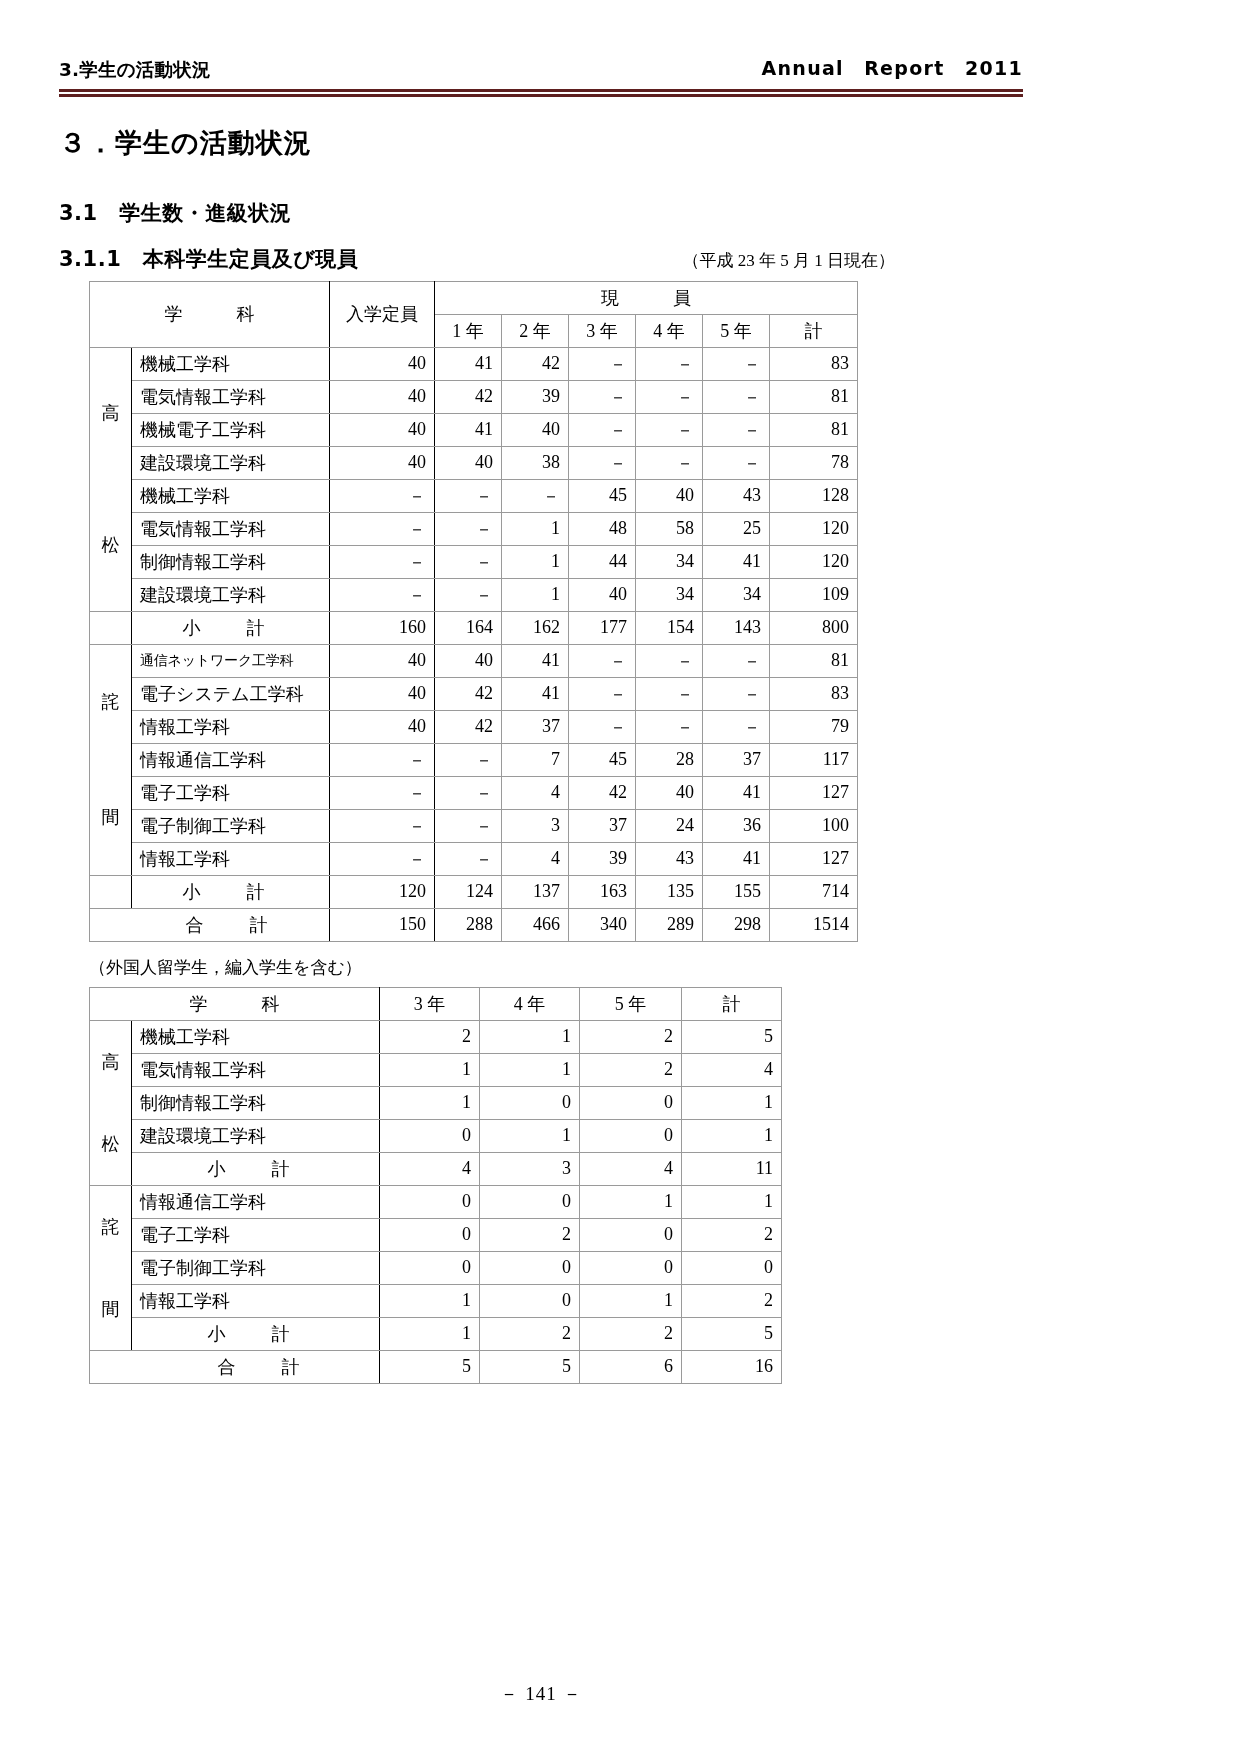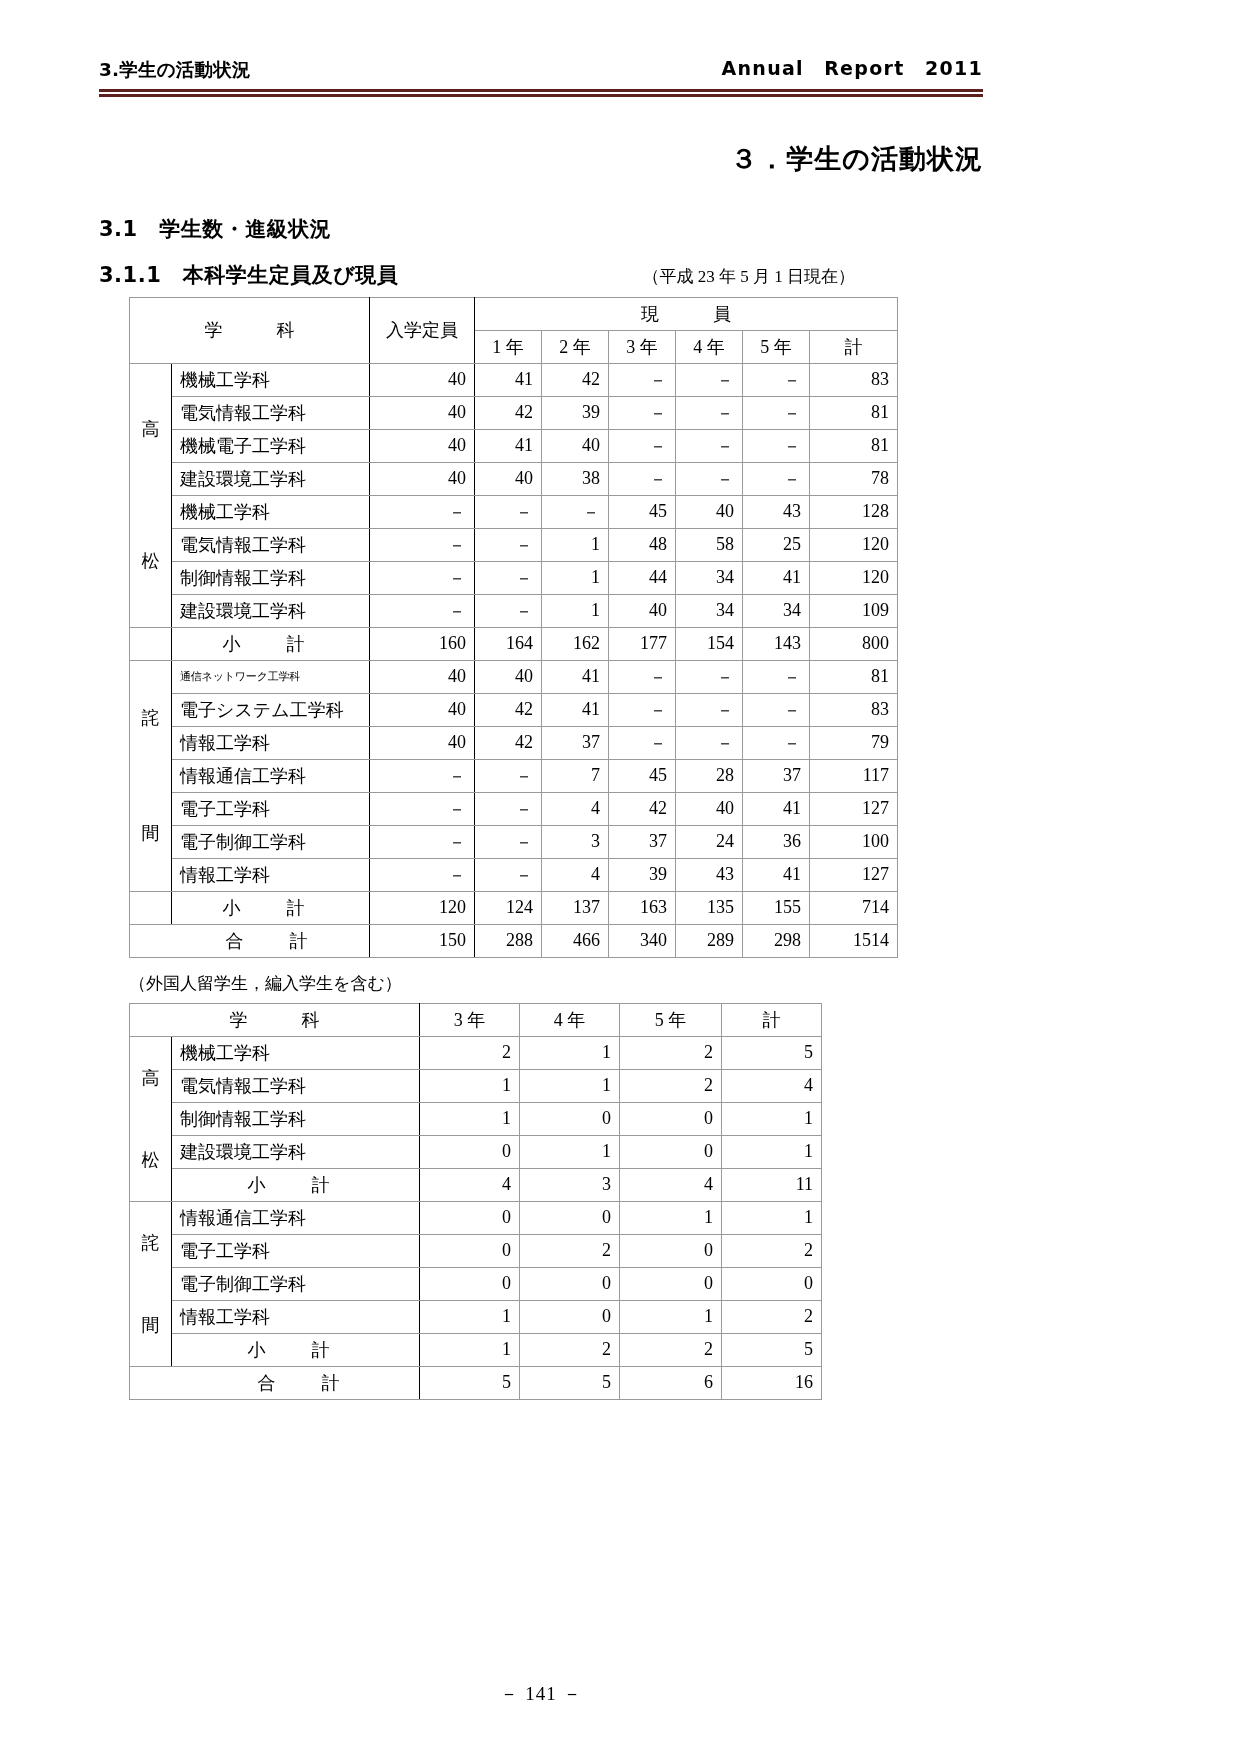--- a/index.html
+++ b/index.html
@@ -13,21 +13,21 @@
     font-family: "Liberation Serif", "DejaVu Serif", serif;
     color: #000000;
     position: relative;
     overflow: hidden;
   }
   .page {
     position: relative;
     width: 1082px;
     height: 1755px;
     box-sizing: border-box;
-    padding: 0 99px;
+    padding: 0 59px;
   }
 
   
   .runhead {
     display: flex;
     justify-content: space-between;
     align-items: flex-end;
     padding-top: 56px;
     font-family: "DejaVu Sans", "Liberation Sans", sans-serif;
   }
@@ -44,26 +44,26 @@
   .runrule {
     margin-top: 7px;
     border-top: 3.2px solid #5e1f1f;
     border-bottom: 3.2px solid #5e1f1f;
     height: 1.6px;
     background: #ffffff;
   }
 
   
   .doc-title {
-    text-align: right;
+    text-align: left;
     font-family: "DejaVu Sans", "Liberation Sans", sans-serif;
     font-size: 27px;
     font-weight: 700;
     letter-spacing: 1px;
-    margin-top: 44px;
+    margin-top: 28px;
   }
   .h2 {
     font-family: "DejaVu Sans", "Liberation Sans", sans-serif;
     font-size: 21px;
     font-weight: 700;
     margin-top: 38px;
     letter-spacing: .5px;
   }
   .h3row {
     display: flex;
@@ -103,21 +103,21 @@
   
   table.grid { border: 1.6px solid #000; }
   .bt-hard { border-top: 1.6px solid #000 !important; }
   .bl-hard { border-left: 1.6px solid #000 !important; }
   .br-hard { border-right: 1.6px solid #000 !important; }
   .bl-dot  { border-left: 1px dotted #333 !important; }
 
   .c-center { text-align: center; }
   .c-right  { text-align: right; padding-right: 14px; }
   .c-left   { text-align: left; padding-left: 12px; }
-  .small-dept { font-size: 11px; letter-spacing: -0.2px; }
+  .small-dept { font-size: 14px; letter-spacing: -0.2px; }
   .grp {
     text-align: center;
     vertical-align: middle;
     font-size: 18px;
   }
   .grp-stack {
     display: flex;
     flex-direction: column;
     justify-content: space-around;
     align-items: center;

